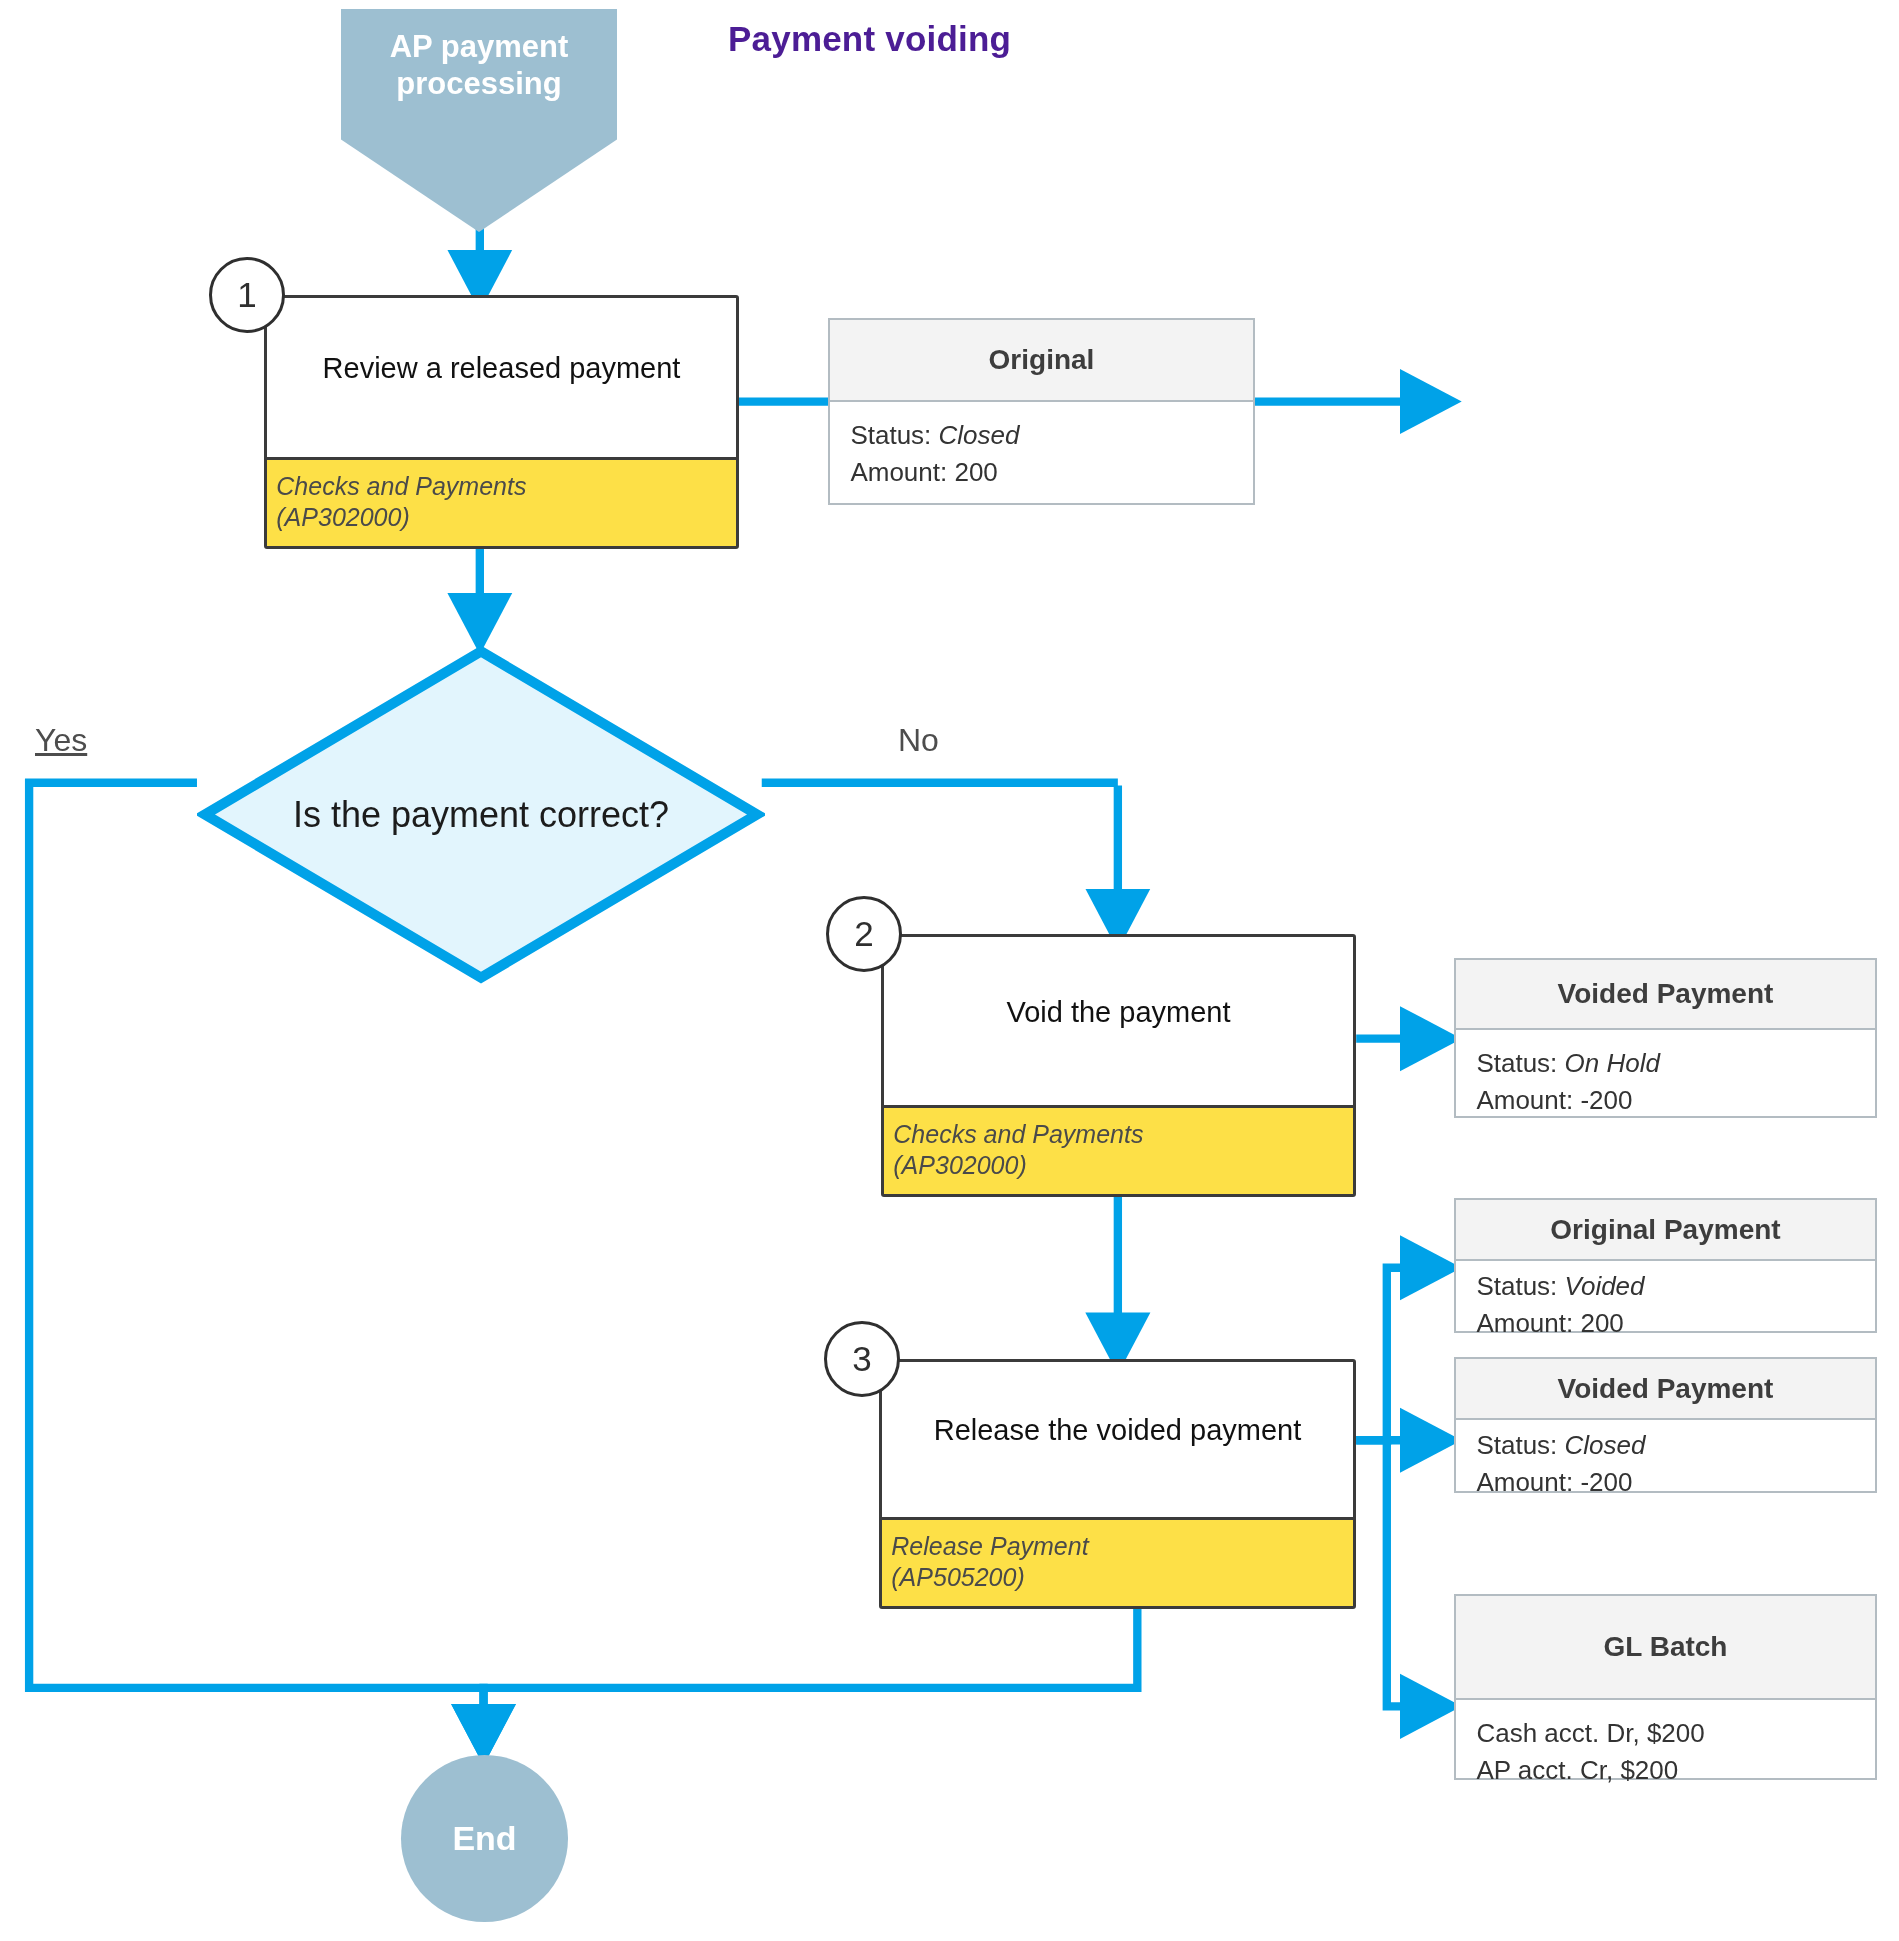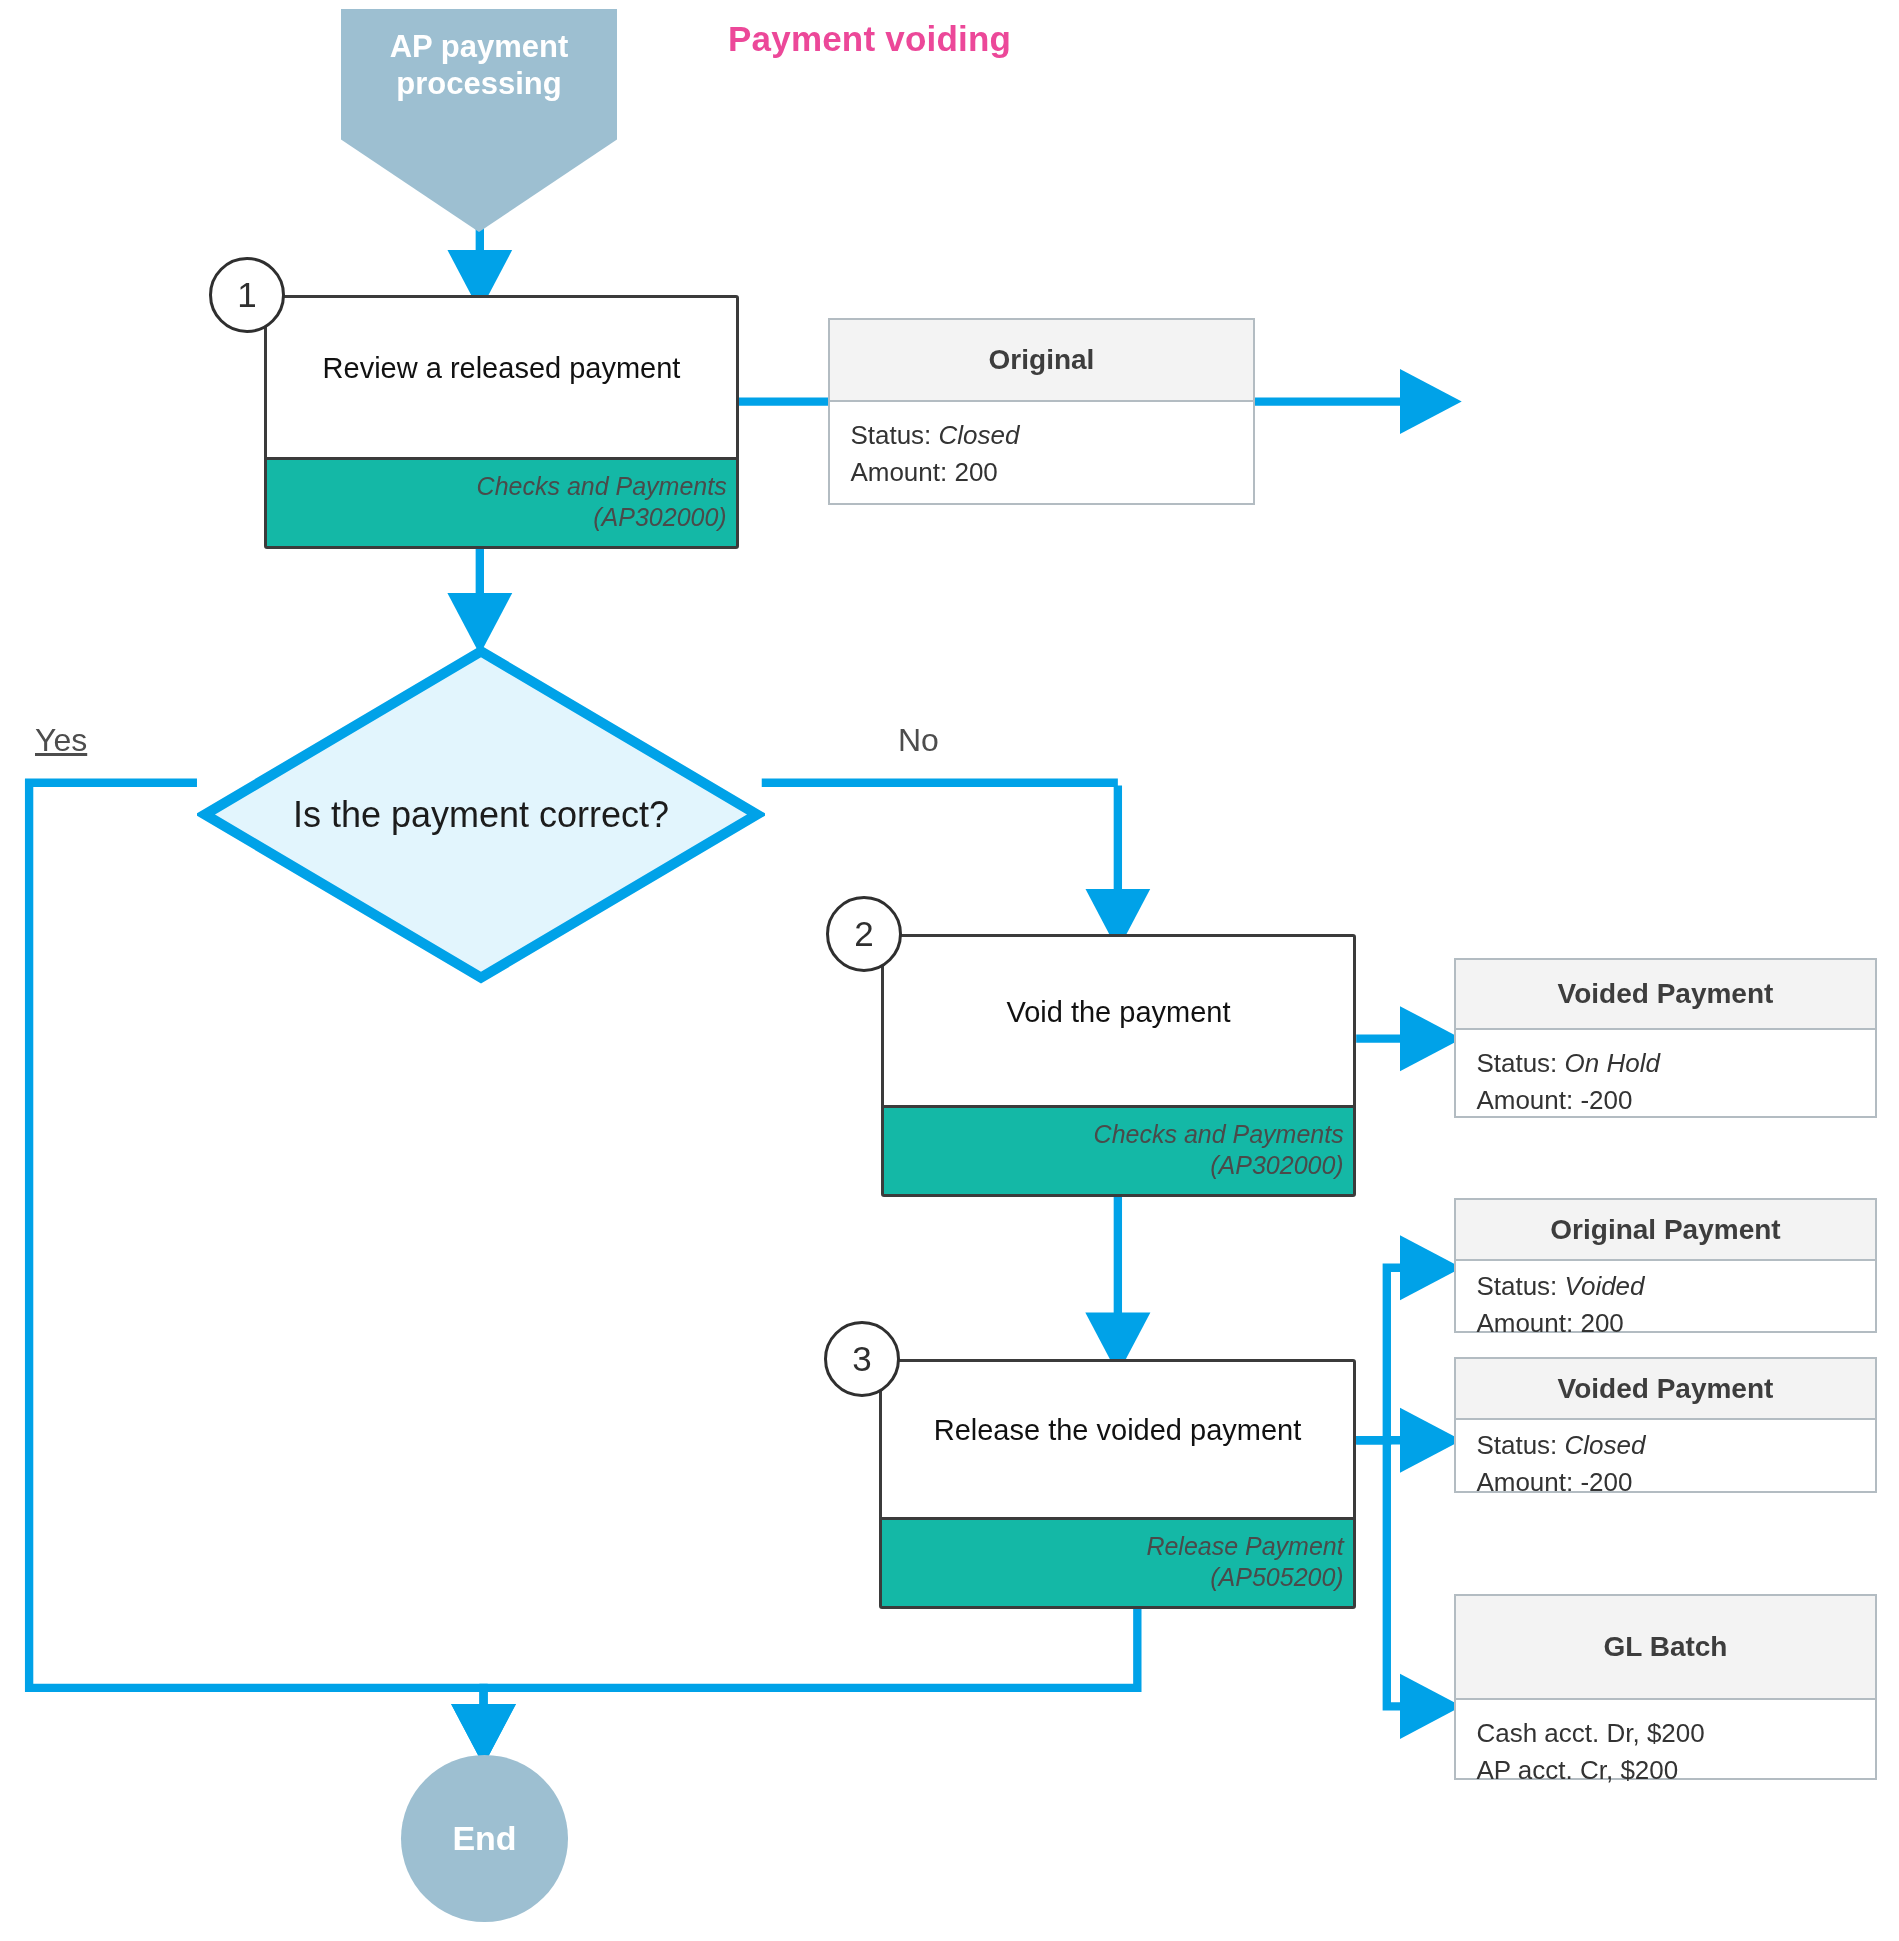--- a/index.html
+++ b/index.html
@@ -22,44 +22,44 @@
     margin-top: 9px;
   }
   .banner-label {
     color: #ffffff; font-size: 31px; font-weight: bold;
     line-height: 1.18; text-align: center; width: 213px;
   }
 
   
   .diagram-title {
     position: absolute; left: 728px; top: 18.6px;
-    font-size: 35px; font-weight: bold; color: #ec4899;
+    font-size: 35px; font-weight: bold; color: #4c1d95;
     letter-spacing: 0.2px;
   }
 
   
   .step {
     position: absolute;
     border: 3.7px solid #3b3b3b;
     border-radius: 3px;
     background: #ffffff;
     overflow: hidden;
     display: flex; flex-direction: column;
   }
   .step-body {
     flex: 1 1 auto;
     display: flex; align-items: center; justify-content: center;
     font-size: 29px; color: #111111; text-align: center;
     padding: 3.7px 24px 20.4px 24px;
   }
   .step-footer {
     border-top: 3.7px solid #3b3b3b;
-    background: #14b8a6;
+    background: #fde047;
     font-size: 25px; color: #4a4a4a; font-style: italic;
-    text-align: right; line-height: 1.25;
+    text-align: left; line-height: 1.25;
     padding: 11px 9.3px 13px 9.3px;
   }
   .step-num {
     position: absolute;
     width: 76px; height: 76px; border-radius: 50%;
     border: 3.7px solid #2f2f2f; background: #ffffff;
     display: flex; align-items: center; justify-content: center;
     font-size: 35px; color: #2f2f2f;
     z-index: 6;
   }

